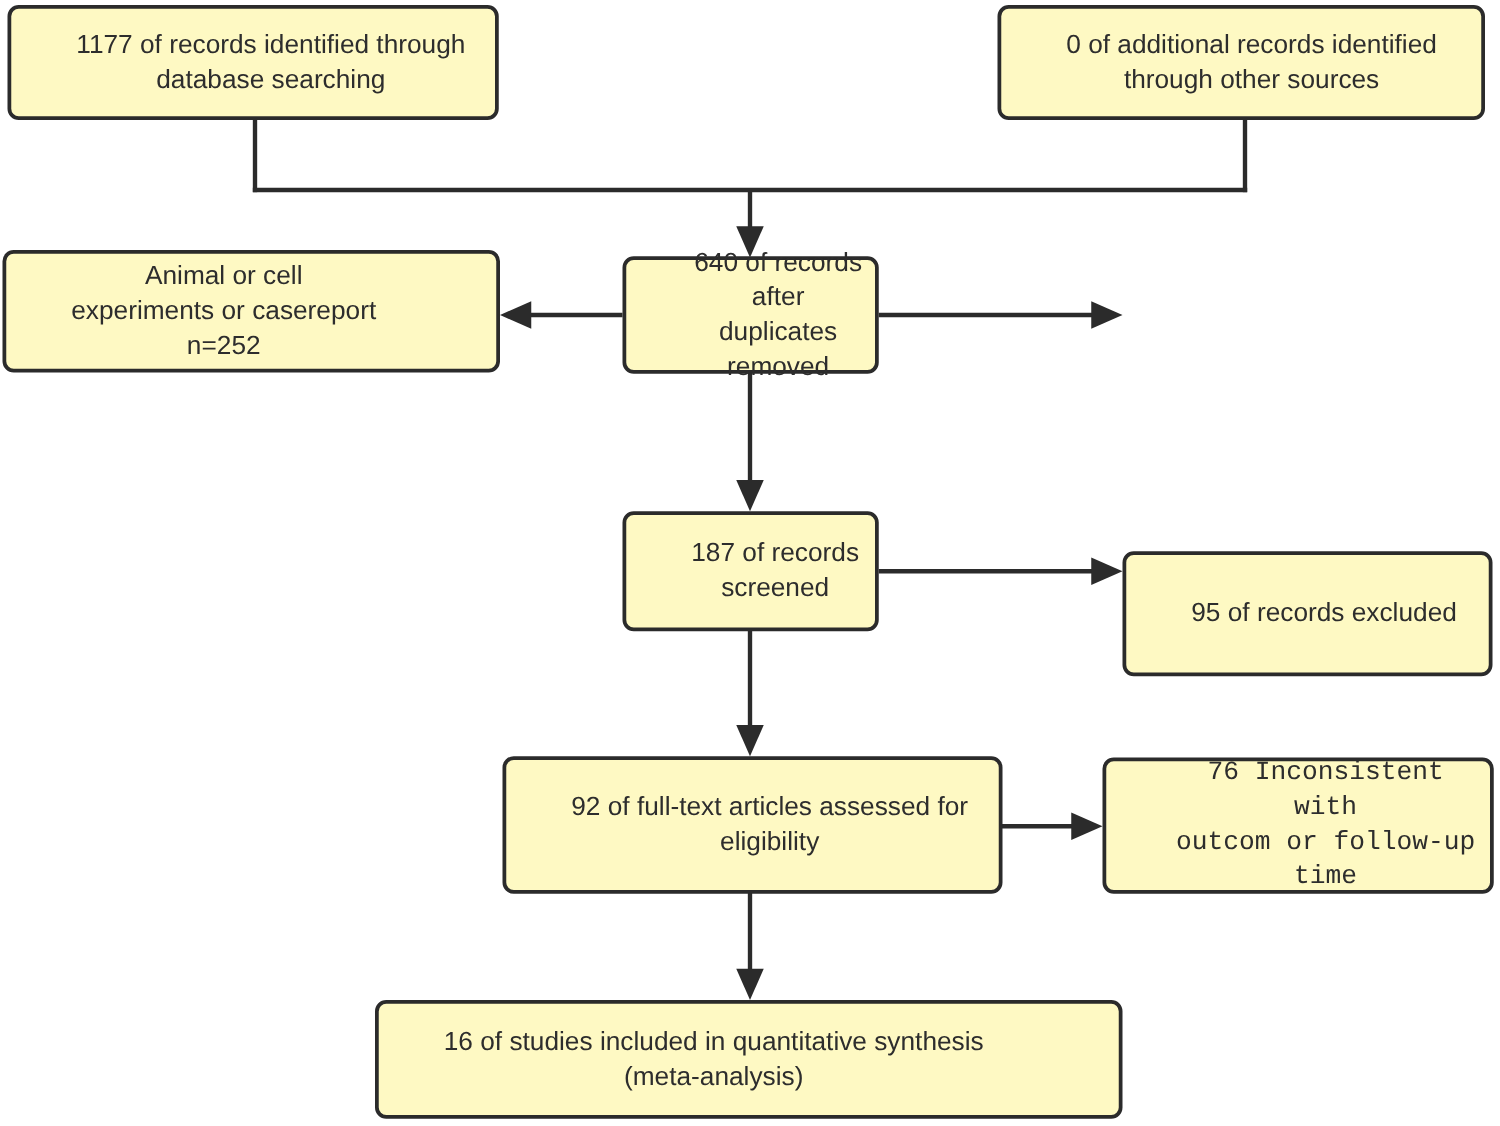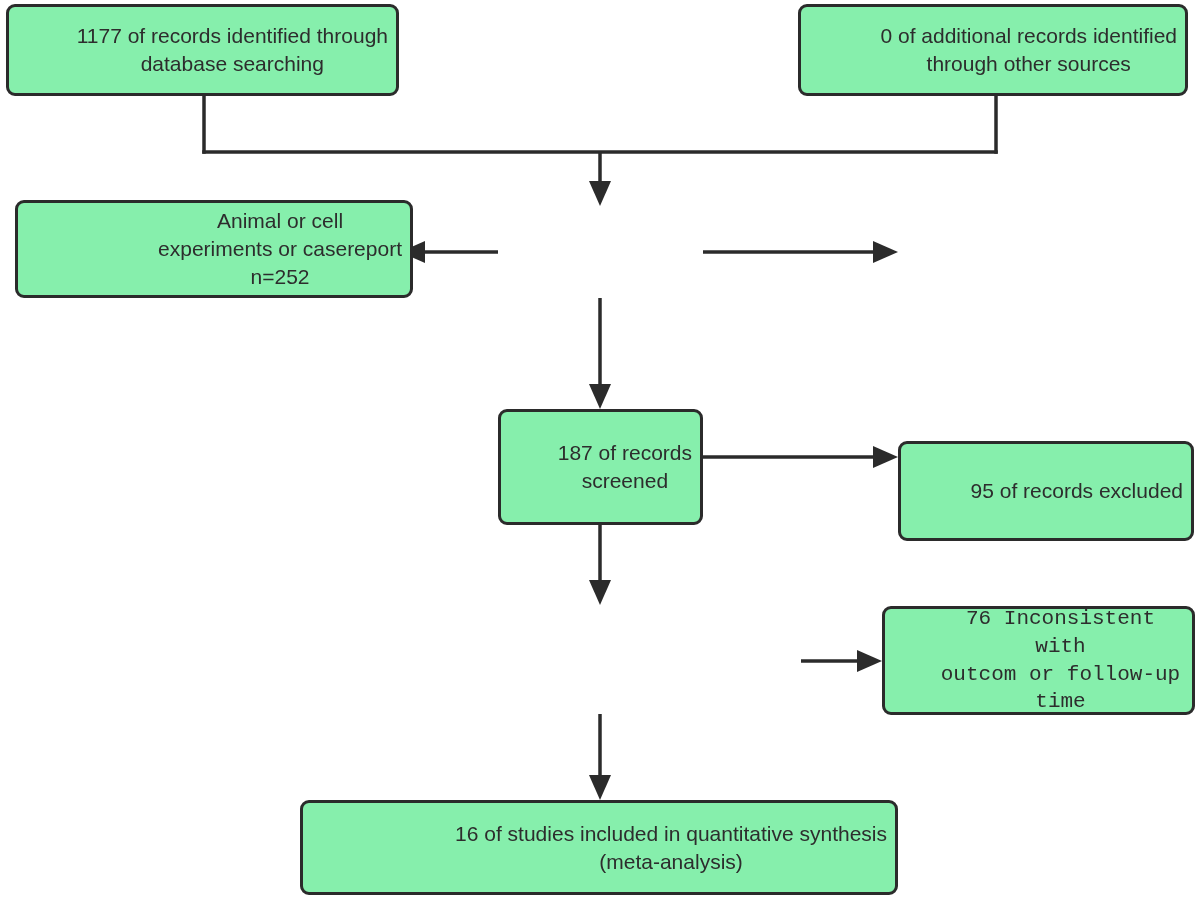--- a/index.html
+++ b/index.html
@@ -19,44 +19,44 @@
     position: absolute;
     left: 0;
     top: 0;
     width: 1200px;
     height: 901px;
     pointer-events: none;
   }
   .node {
     position: absolute;
     box-sizing: border-box;
-    background: #86efac;
+    background: #fef9c3;
     border: 3.5px solid #2b2b2b;
     border-radius: 9px;
     display: flex;
     align-items: center;
-    justify-content: flex-end;
+    justify-content: flex-start;
     text-align: center;
     padding-left: 44px;
   }
   .node .label {
     white-space: pre-line;
     font-size: 21px;
     line-height: 1.32;
     color: #2d2d2d;
     padding: 2px 8px;
   }
   
   .n-identified   { left: 6px;   top: 4px;   width: 393px; height: 92px; }
   .n-additional   { left: 798px; top: 4px;   width: 390px; height: 92px; }
-  .n-animal       { left: 15px;   top: 200px; width: 398px; height: 98px; }
+  .n-animal       { left: 2px;   top: 200px; width: 398px; height: 98px; }
   .n-duplicates   { left: 498px; top: 205px; width: 205px; height: 94px; }
   .n-reviews      { left: 898px; top: 200px; width: 296px; height: 98px; align-items: flex-start; }
   .n-reviews .label { padding-top: 14px; }
-  .n-screened     { left: 498px; top: 409px; width: 205px; height: 116px; }
+  .n-screened     { left: 498px; top: 409px; width: 205px; height: 96px; }
   .n-excluded     { left: 898px; top: 405px; width: 296px; height: 100px; margin-top: 36px; }
   .n-fulltext     { left: 402px; top: 605px; width: 400px; height: 110px; }
   .n-inconsistent { left: 882px; top: 606px; width: 313px; height: 109px; font-family: Liberation Mono, monospace; }
   .n-included     { left: 300px; top: 800px; width: 598px; height: 95px; }
 </style>
 </head>
 <body>
 
 <div class="canvas">
 
@@ -100,31 +100,40 @@
     <div class="label">0 of additional records identified
 through other sources</div>
   </div>
 
   <div class="node n-animal">
     <div class="label">Animal or cell
 experiments or casereport
 n=252</div>
   </div>
 
+  <div class="node n-duplicates">
+    <div class="label">640 of records
+after duplicates
+removed</div>
+  </div>
 
 
   <div class="node n-screened">
     <div class="label">187 of records
 screened</div>
   </div>
 
   <div class="node n-excluded">
     <div class="label">95 of records excluded</div>
   </div>
 
+  <div class="node n-fulltext">
+    <div class="label">92 of full-text articles assessed for
+eligibility</div>
+  </div>
 
   <div class="node n-inconsistent">
     <div class="label">76 Inconsistent with
 outcom or follow-up time</div>
   </div>
 
   <div class="node n-included">
     <div class="label">16 of studies included in quantitative synthesis
 (meta-analysis)</div>
   </div>

